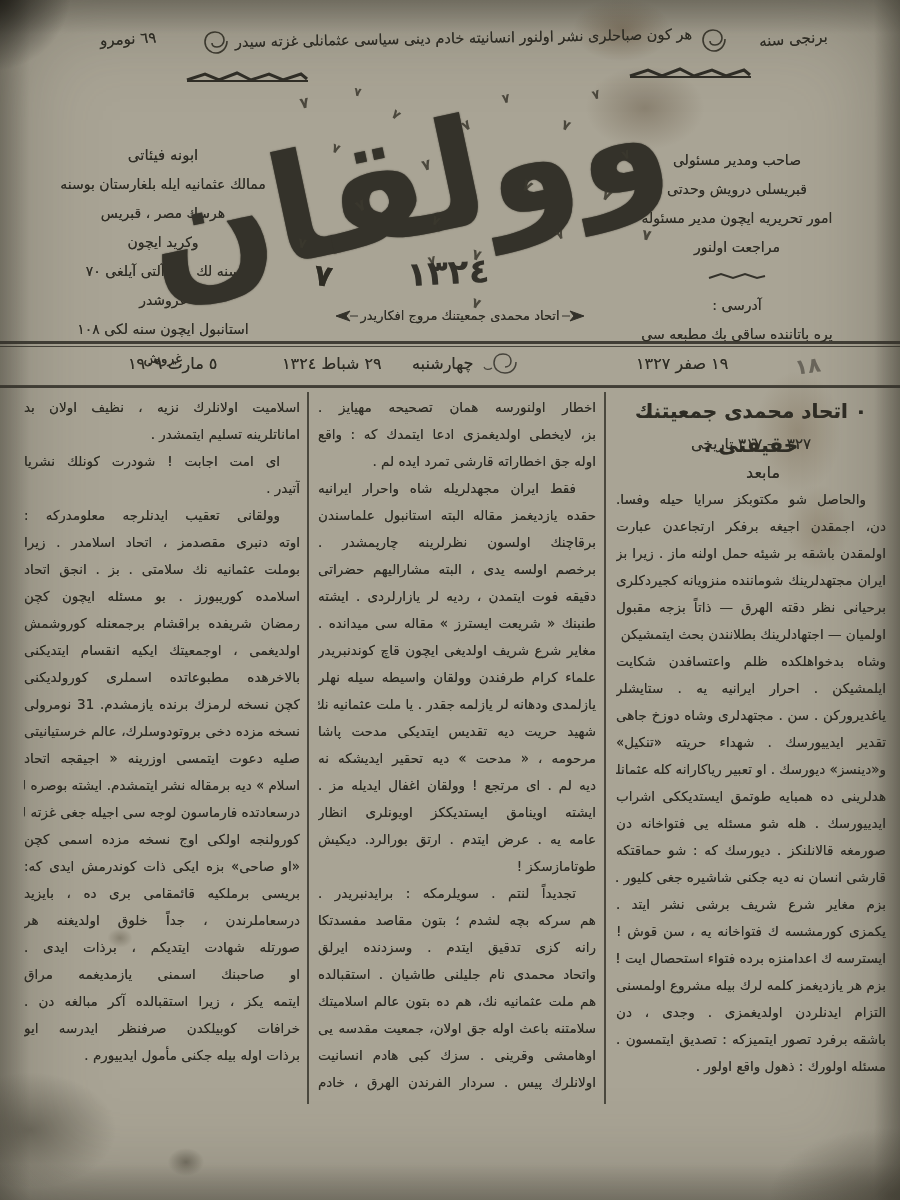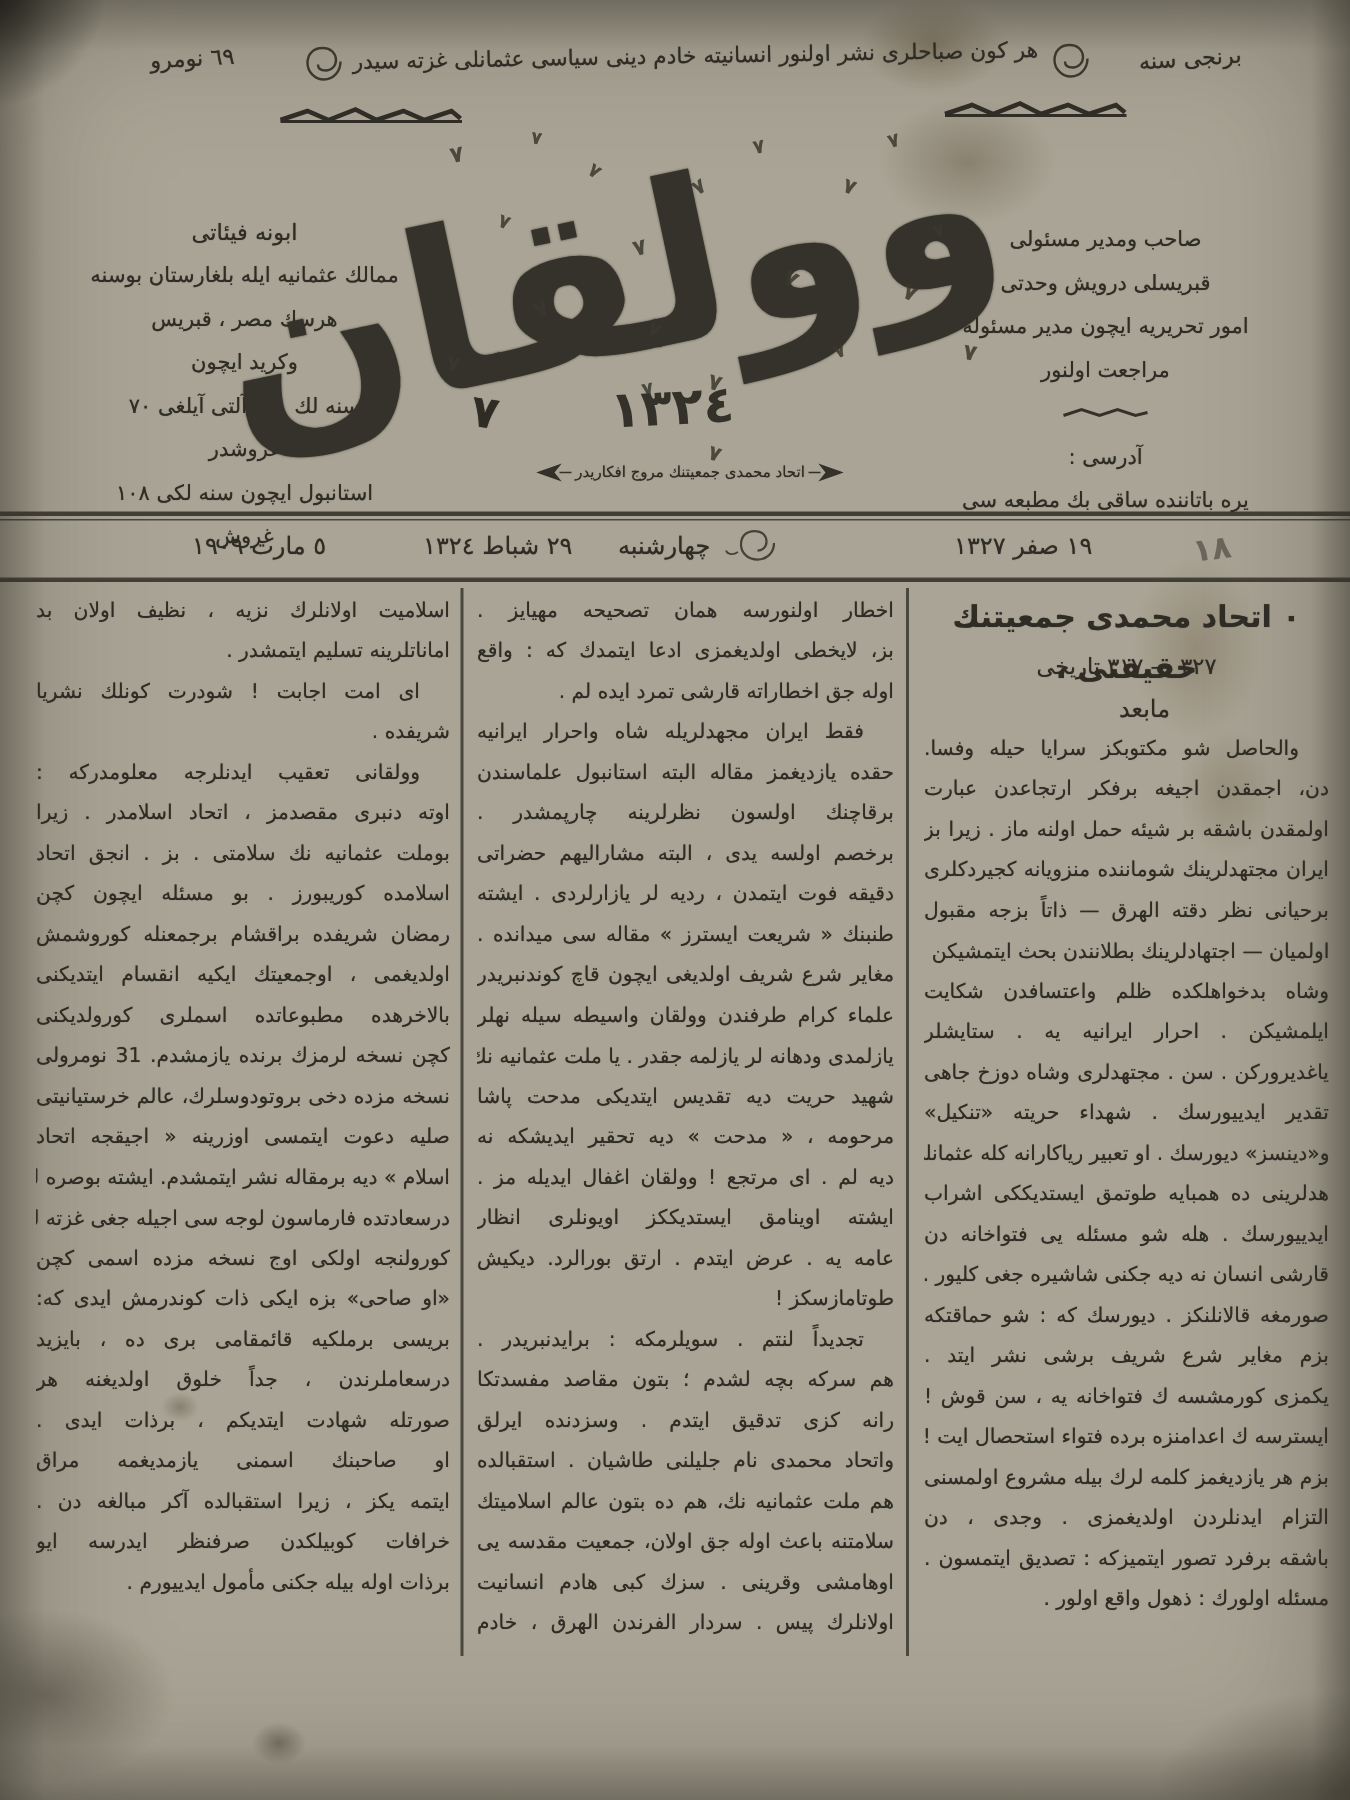--- a/index.html
+++ b/index.html
@@ -43,21 +43,21 @@
     font-size:148px;font-weight:bold;line-height:230px;text-align:center;
     transform:rotate(-12deg);letter-spacing:-4px;
     color:#34322a;text-shadow:0 0 1.5px rgba(40,38,30,.8);
     white-space:nowrap;
   }
   .flour{position:absolute;font-weight:bold;color:#3b382e;opacity:.85;line-height:1;}
   .yearline{left:318px;top:252px;width:260px;font-size:34px;font-weight:bold;
     letter-spacing:10px;text-align:center;transform:rotate(-3deg);color:#33312a;}
   .year-v{left:314px;top:258px;font-size:30px;font-weight:bold;transform:rotate(8deg);}
 
-  .motto{left:290px;top:308px;width:340px;text-align:center;font-size:10px;
+  .motto{left:290px;top:308px;width:340px;text-align:center;font-size:13px;
     display:flex;align-items:center;justify-content:center;gap:0;}
 
   
   .drule{left:0;width:900px;height:7px;}
   .drule .a{height:2.5px;background:#2f2d26;opacity:.85;}
   .drule .b{height:1.2px;background:#2f2d26;margin-top:2.5px;opacity:.8;}
 
   .dateline{top:350px;left:0;width:900px;height:32px;font-size:16px;}
   .dl-item{position:absolute;top:4px;white-space:nowrap;}
   .pencil{color:#5a564d;font-size:21px;transform:rotate(-8deg);opacity:.8;
@@ -203,22 +203,22 @@
         <div class="bline">ايران مجتهدلرينك شوماننده منزويانه كجيردكلرى</div>
         <div class="bline">برحيانى نظر دقته الهرق — ذاتاً بزجه مقبول</div>
         <div class="bline">اولميان — اجتهادلرينك بطلانندن بحث ايتمشيكن .</div>
         <div class="bline">وشاه بدخواهلكده ظلم واعتسافدن شكايت</div>
         <div class="bline">ايلمشيكن . احرار ايرانيه يه . ستايشلر</div>
         <div class="bline">ياغديروركن . سن . مجتهدلرى وشاه دوزخ جاهى</div>
         <div class="bline">تقدير ايدييورسك . شهداء حريته «تنكيل»</div>
         <div class="bline">و«دينسز» ديورسك . او تعبير رياكارانه كله عثمانلى مجا.</div>
         <div class="bline">هدلرينى ده همبايه طوتمق ايستديككى اشراب</div>
         <div class="bline">ايدييورسك . هله شو مسئله يى فتواخانه دن</div>
+        <div class="bline">صورمغه قالانلنكز . ديورسك كه : شو حماقتكه</div>
         <div class="bline">قارشى انسان نه ديه جكنى شاشيره جغى كليور .</div>
-        <div class="bline">صورمغه قالانلنكز . ديورسك كه : شو حماقتكه</div>
         <div class="bline">بزم مغاير شرع شريف برشى نشر ايتد .</div>
         <div class="bline">يكمزى كورمشسه ك فتواخانه يه ، سن قوش !</div>
         <div class="bline">ايسترسه ك اعدامنزه برده فتواء استحصال ايت !</div>
         <div class="bline">بزم هر يازديغمز كلمه لرك بيله مشروع اولمسنى</div>
         <div class="bline">التزام ايدنلردن اولديغمزى . وجدى ، دن</div>
         <div class="bline">باشقه برفرد تصور ايتميزكه : تصديق ايتمسون .</div>
         <div class="bline end">مسئله اولورك : ذهول واقع اولور .</div>
       </div>
   </div>
 
@@ -251,21 +251,21 @@
         <div class="bline">اوهامشى وقرينى . سزك كبى هادم انسانيت</div>
         <div class="bline">اولانلرك پيس . سردار الفرندن الهرق ، خادم</div>
       </div>
   </div>
 
   <div class="abs col ink" style="left:24px;width:276px;">
     <div class="lines">
         <div class="bline">اسلاميت اولانلرك نزيه ، نظيف اولان بد</div>
         <div class="bline end">اماناتلرينه تسليم ايتمشدر .</div>
         <div class="bline indent">اى امت اجابت ! شودرت كونلك نشريا</div>
-        <div class="bline end">شريفده .</div>
+        <div class="bline end">آتيدر .</div>
         <div class="bline indent">وولقانى تعقيب ايدنلرجه معلومدركه :</div>
         <div class="bline">اوته دنبرى مقصدمز ، اتحاد اسلامدر . زيرا</div>
         <div class="bline">بوملت عثمانيه نك سلامتى . بز . انجق اتحاد</div>
         <div class="bline">اسلامده كوريبورز . بو مسئله ايچون كچن</div>
         <div class="bline">رمضان شريفده براقشام برجمعنله كوروشمش</div>
         <div class="bline">اولديغمى ، اوجمعيتك ايكيه انقسام ايتديكنى</div>
         <div class="bline">بالاخرهده مطبوعاتده اسملرى كورولديكنى</div>
         <div class="bline">كچن نسخه لرمزك برنده يازمشدم. 31 نومرولى</div>
         <div class="bline">نسخه مزده دخى بروتودوسلرك، عالم خرستيانيتى</div>
         <div class="bline">صليه دعوت ايتمسى اوزرينه « اجيقجه اتحاد</div>

